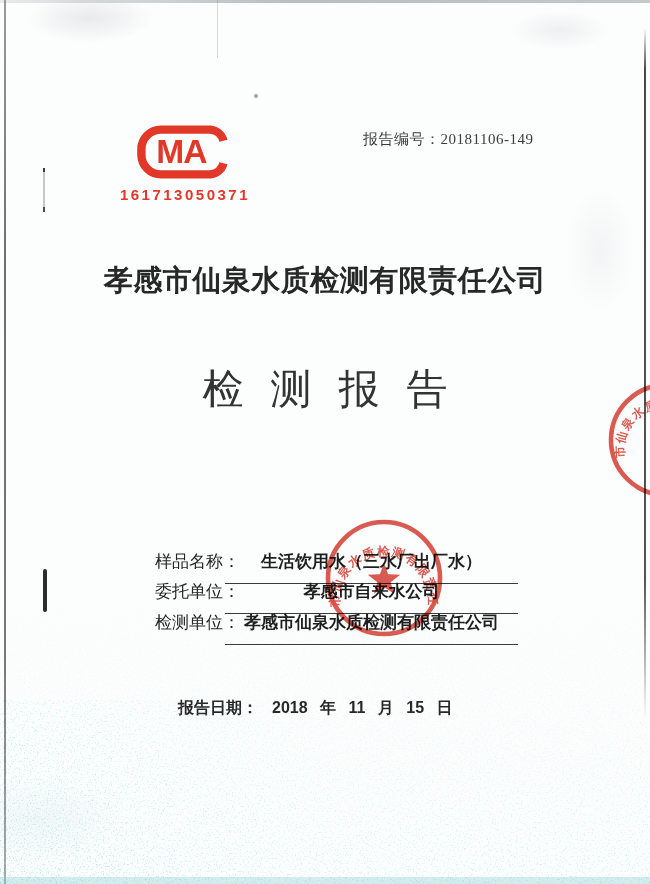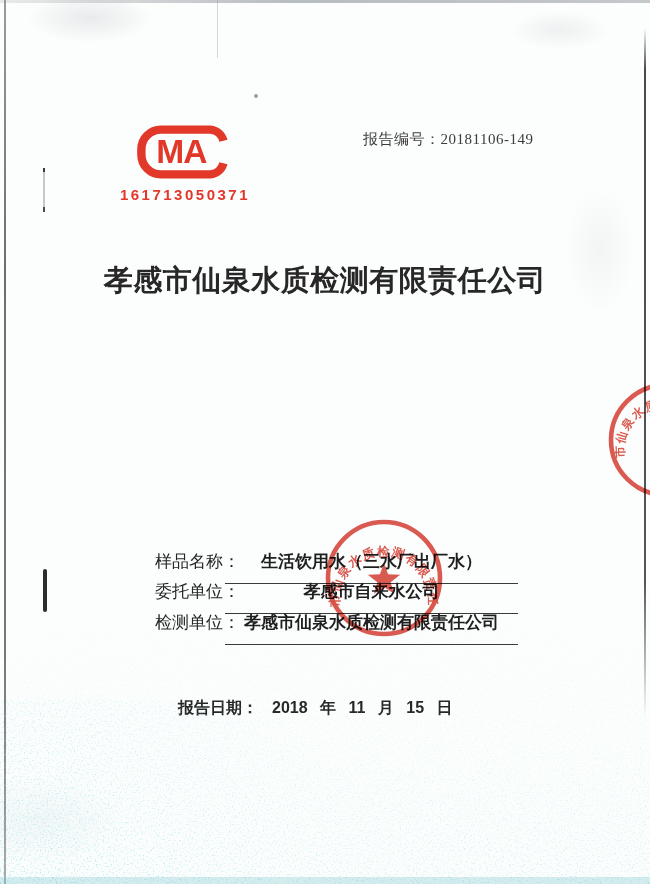--- a/index.html
+++ b/index.html
@@ -78,20 +78,23 @@
     <text x="52" y="45" font-size="36" font-weight="bold" fill="#e1382a" text-anchor="middle" font-family="'Liberation Sans',sans-serif" letter-spacing="-1">MA</text>
   </svg>
   <div class="cma-num txt">161713050371</div>
 
   <div class="report-no txt">
     <span>报告编号：</span><span>20181106-149</span>
   </div>
 
   <div class="company-title txt">孝感市仙泉水质检测有限责任公司</div>
 
+  <div class="report-title">
+    <span>检测报告</span>
+  </div>
 
   <div class="field-label r1 txt">样品名称：</div>
   <div class="field-value r1 txt">生活饮用水（三水厂出厂水）</div>
 
   <div class="field-label r2 txt">委托单位：</div>
   <div class="field-value r2 txt">孝感市自来水公司</div>
 
   <div class="field-label r3 txt">检测单位：</div>
   <div class="field-value r3 txt">孝感市仙泉水质检测有限责任公司</div>
 

